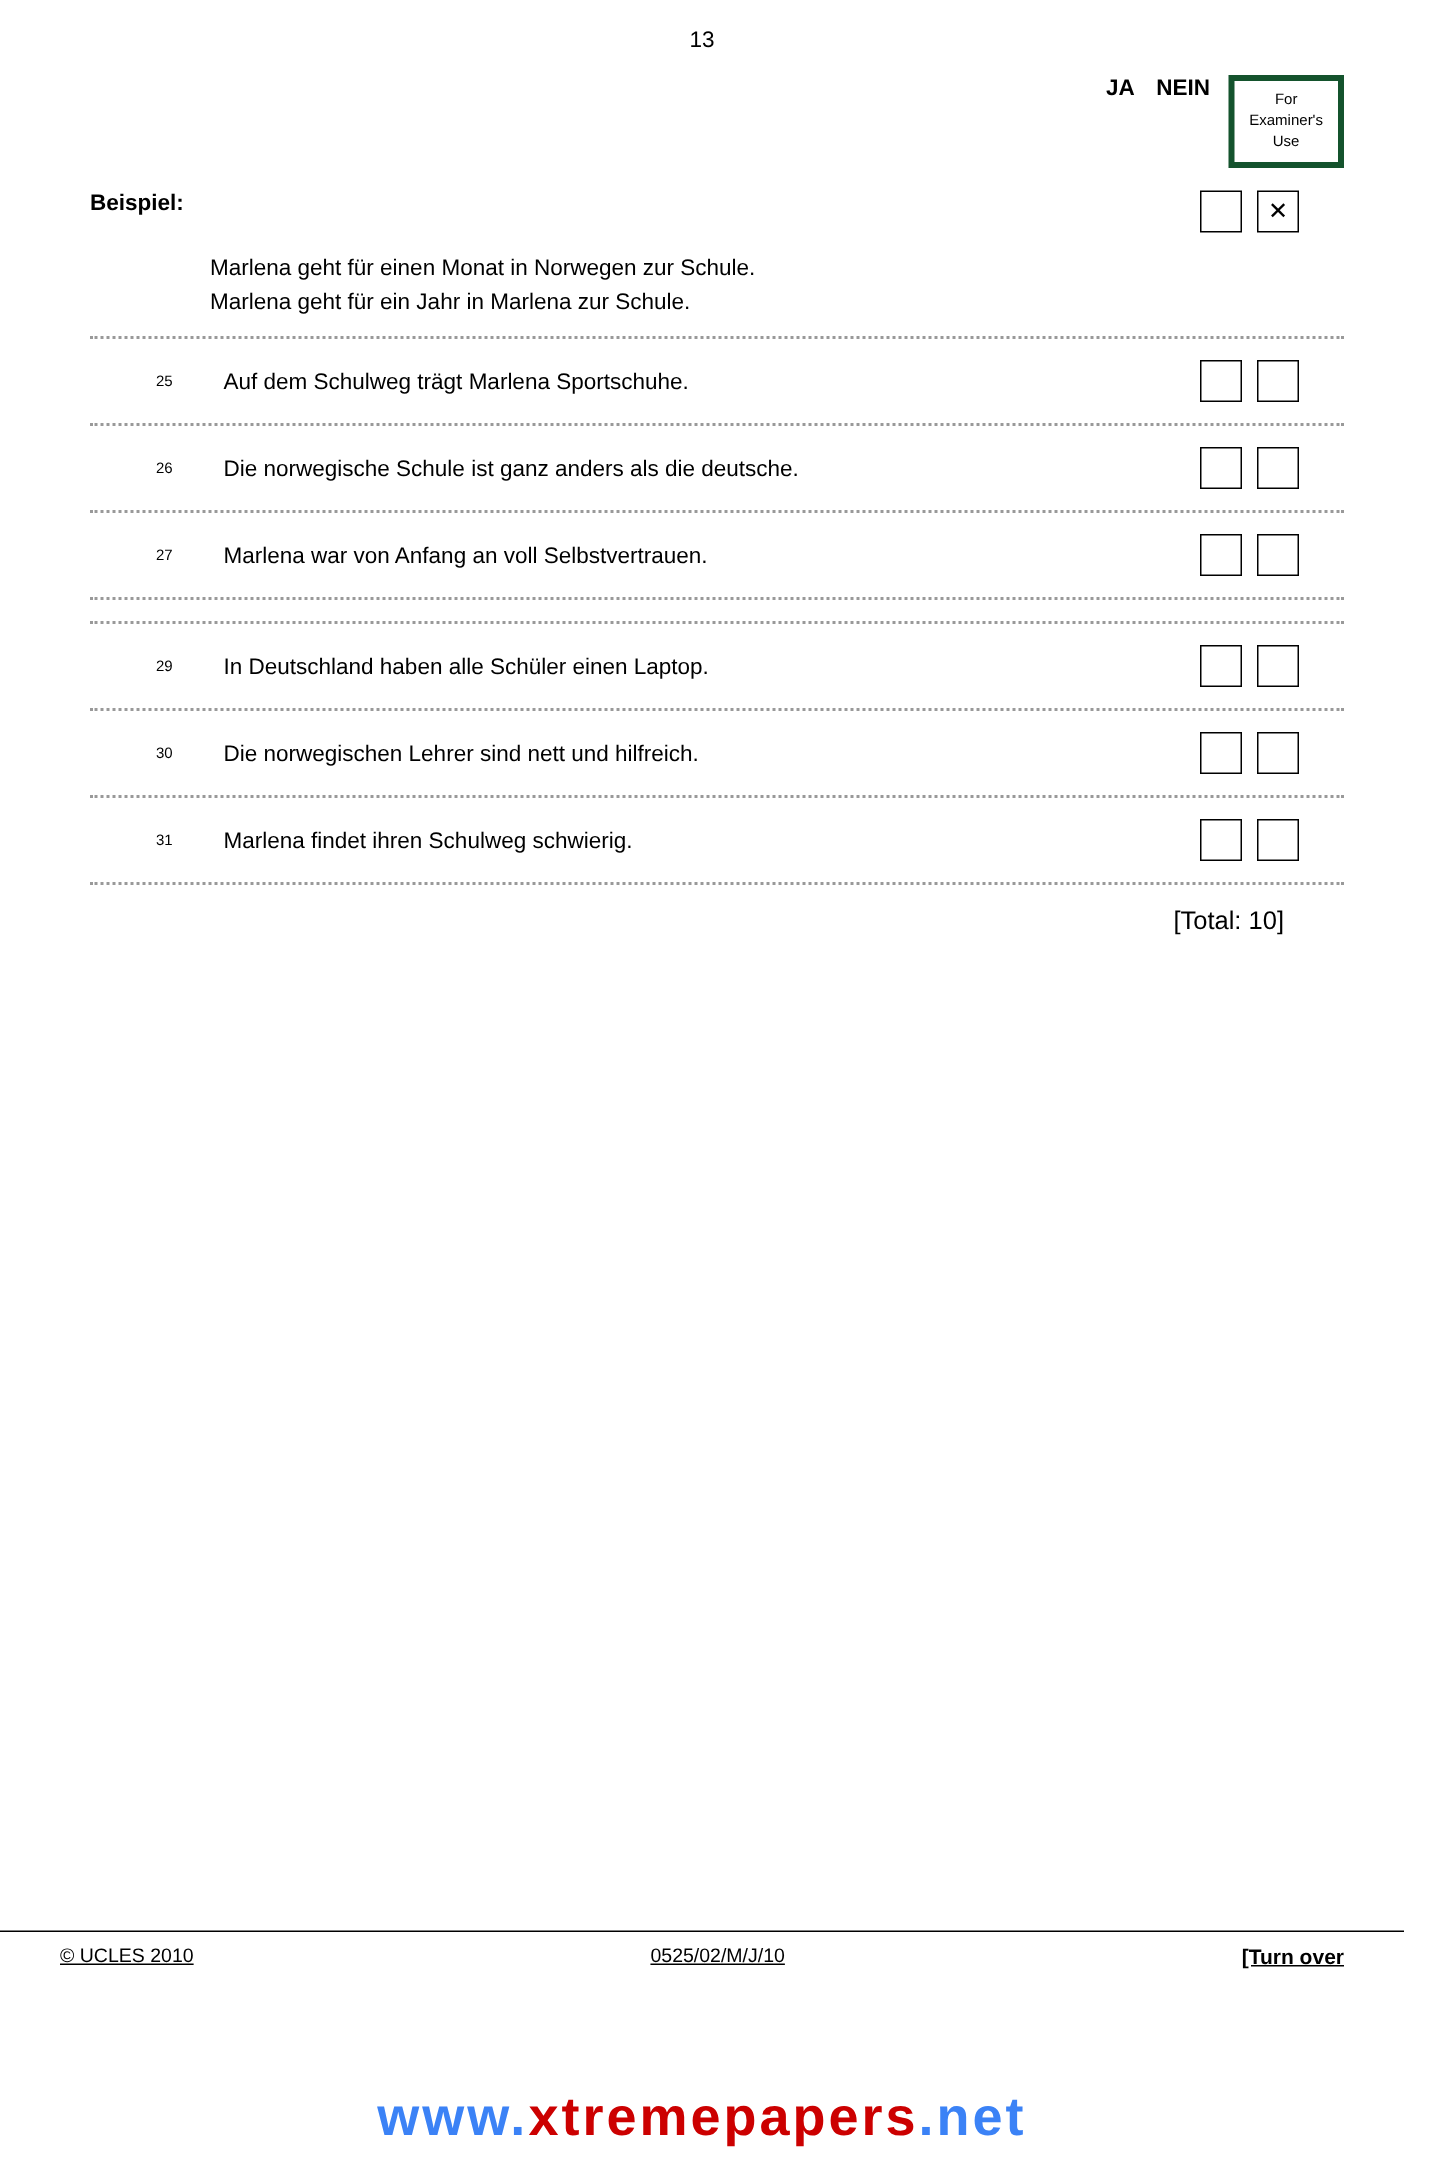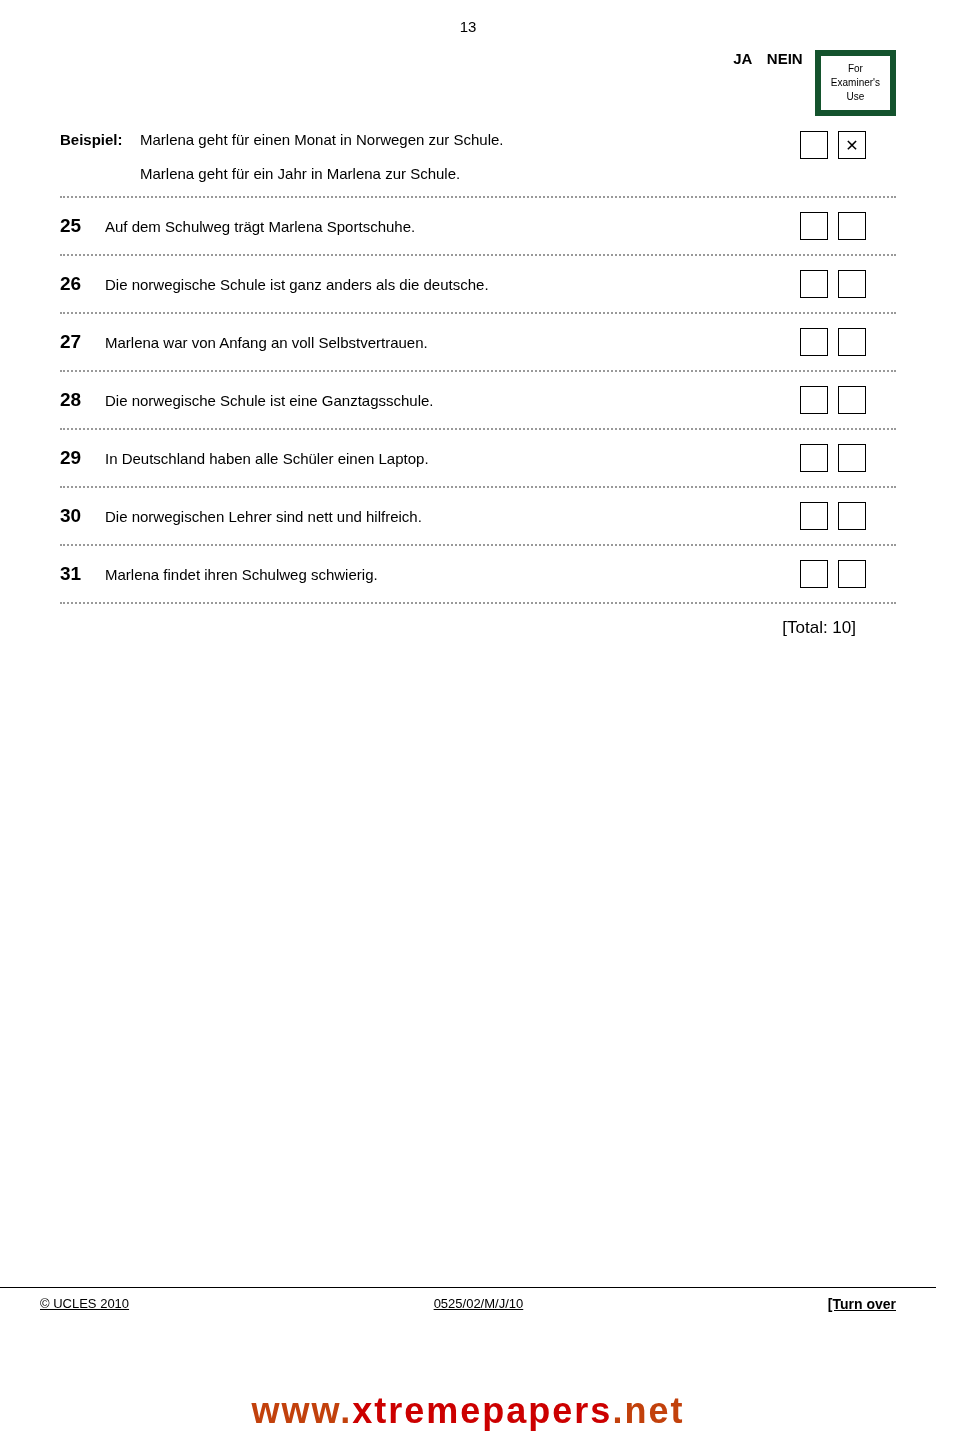--- a/index.html
+++ b/index.html
@@ -22,21 +22,21 @@
     }
 
     .page-number {
       text-align: center;
       font-size: 15px;
       padding-top: 18px;
       font-weight: normal;
     }
 
     .examiner-box {
-      border: 6px solid #14532d;
+      border: 4px solid #14532d;
       padding: 6px 10px;
       font-size: 10px;
       text-align: center;
       line-height: 1.4;
       min-width: 70px;
     }
 
     .main-content {
       padding: 0 40px 0 60px;
     }
@@ -48,20 +48,21 @@
       margin-top: 10px;
     }
 
     .example-label {
       font-weight: bold;
       min-width: 80px;
     }
 
     .example-text {
       flex: 1;
+      margin-top: 43px;
     }
 
     .checkboxes {
       display: flex;
       gap: 10px;
       padding-right: 30px;
     }
 
     .checkbox {
       width: 28px;
@@ -79,22 +80,23 @@
     }
 
     .question-row {
       display: flex;
       align-items: center;
       margin-bottom: 6px;
     }
 
     .q-number {
       min-width: 45px;
-      font-size: 19px;
-      font-weight: bold;
+      font-size: 10px;
+      font-weight: normal;
+      margin-left: 44px;
     }
 
     .q-text {
       flex: 1;
       font-size: 15px;
     }
 
     .q-checkboxes {
       display: flex;
       gap: 10px;
@@ -156,21 +158,21 @@
 
     .watermark-text {
       font-size: 36px;
       font-weight: 900;
       color: #000;
       font-family: Impact, Arial Black, sans-serif;
       letter-spacing: 2px;
     }
 
     .watermark-text span {
-      color: #c2410c;
+      color: #3b82f6;
     }
 
     .header-area {
       display: flex;
       justify-content: space-between;
       align-items: flex-start;
       padding: 15px 40px 0 40px;
       margin-left: 16px;
     }
 
@@ -260,30 +262,20 @@
         <span class="q-text">Marlena war von Anfang an voll Selbstvertrauen.</span>
         <div class="q-checkboxes">
           <div class="q-checkbox"></div>
           <div class="q-checkbox"></div>
         </div>
       </div>
     </div>
 
     <div class="dotted-line"></div>
 
-    <div>
-      <div class="question-row">
-        <span class="q-number">28</span>
-        <span class="q-text">Die norwegische Schule ist eine Ganztagsschule.</span>
-        <div class="q-checkboxes">
-          <div class="q-checkbox"></div>
-          <div class="q-checkbox"></div>
-        </div>
-      </div>
-    </div>
 
     <div class="dotted-line"></div>
 
     <div>
       <div class="question-row">
         <span class="q-number">29</span>
         <span class="q-text">In Deutschland haben alle Schüler einen Laptop.</span>
         <div class="q-checkboxes">
           <div class="q-checkbox"></div>
           <div class="q-checkbox"></div>

